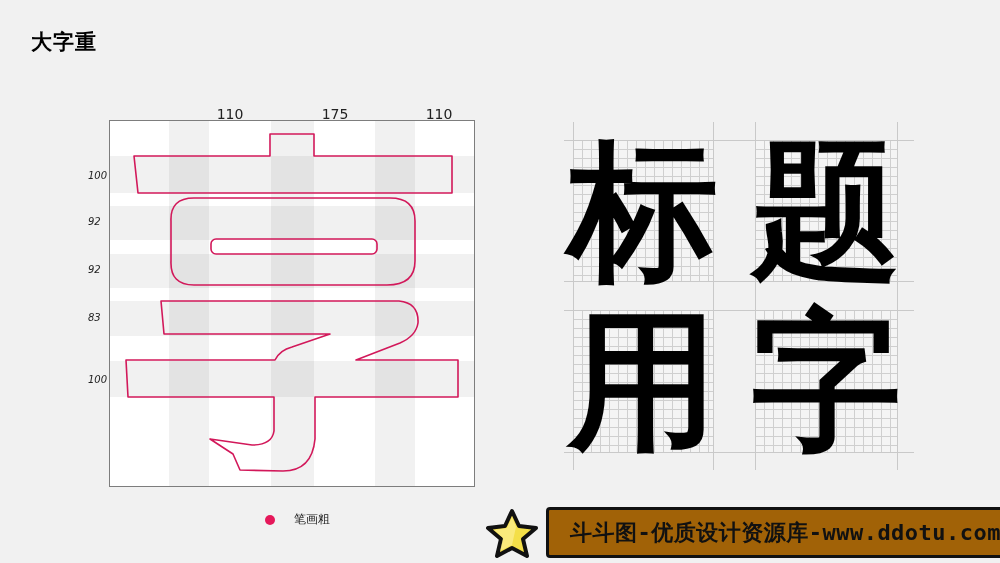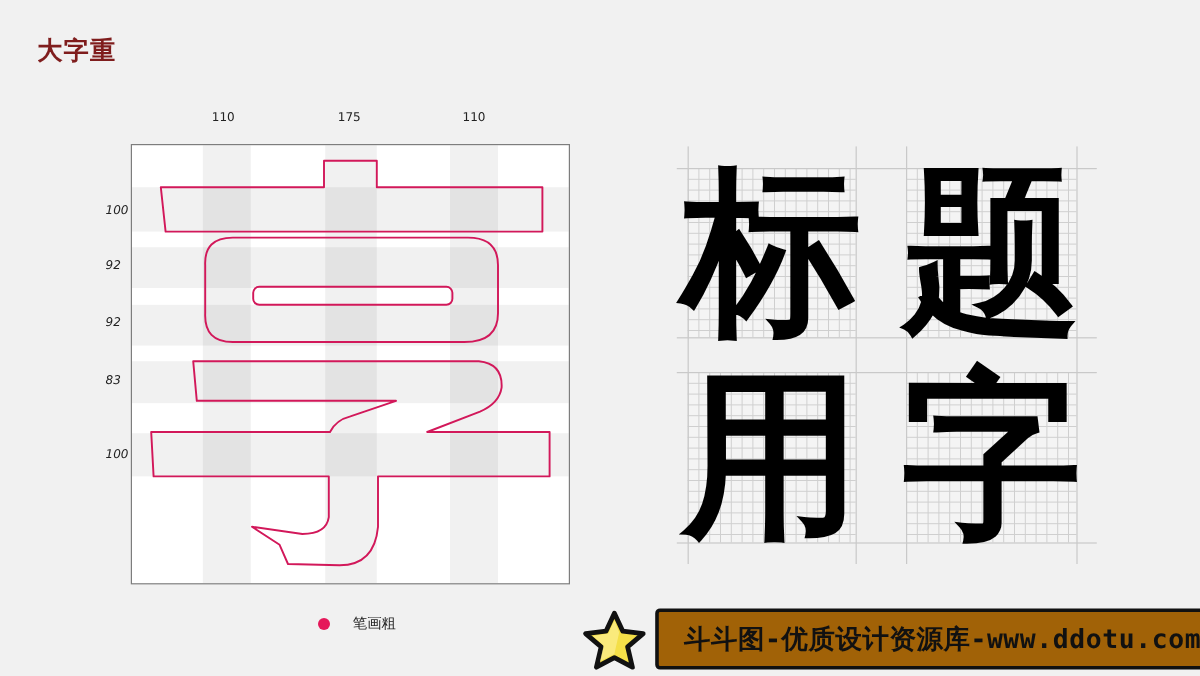--- a/index.html
+++ b/index.html
@@ -1,18 +1,18 @@
 <!DOCTYPE html>
 <html><head>
 <meta charset="utf-8">
 <style>
   html,body{margin:0;padding:0;}
   body{width:1000px;height:563px;background:#f1f1f1;position:relative;overflow:hidden;font-family:"DejaVu Sans","Liberation Sans",sans-serif;}
-  .title{position:absolute;left:31px;top:28px;font-size:21px;font-weight:bold;color:#7f1d1d;letter-spacing:1px;}
-  .col-label{position:absolute;top:93px;font-size:10px;color:#222;transform:translateX(-50%);}
+  .title{position:absolute;left:31px;top:28px;font-size:21px;font-weight:bold;color:#000000;letter-spacing:1px;}
+  .col-label{position:absolute;top:106px;font-size:14px;color:#222;transform:translateX(-50%);margin-left:44px;}
   .row-label{position:absolute;left:88px;font-size:10px;color:#222;font-style:italic;}
   .box{position:absolute;left:109px;top:120px;width:366px;height:367px;background:#fff;border:1px solid #7d7d7d;box-sizing:border-box;overflow:hidden;}
   .vband{position:absolute;top:0;bottom:0;background:rgba(0,0,0,0.055);}
   .hband{position:absolute;left:0;right:0;background:rgba(0,0,0,0.055);}
   .glyph-outline{position:absolute;left:0;top:0;}
   .legend{position:absolute;left:265px;top:511px;display:flex;align-items:center;gap:19px;font-size:12px;color:#222;}
   .legend-dot{width:10px;height:10px;border-radius:50%;background:#e5185a;}
   .grid-area{position:absolute;left:560px;top:120px;width:360px;height:350px;}
   .cell{position:absolute;background-color:#f4f4f4;
     background-image:linear-gradient(#cfcfcf 1px,transparent 1px),linear-gradient(90deg,#cfcfcf 1px,transparent 1px);

